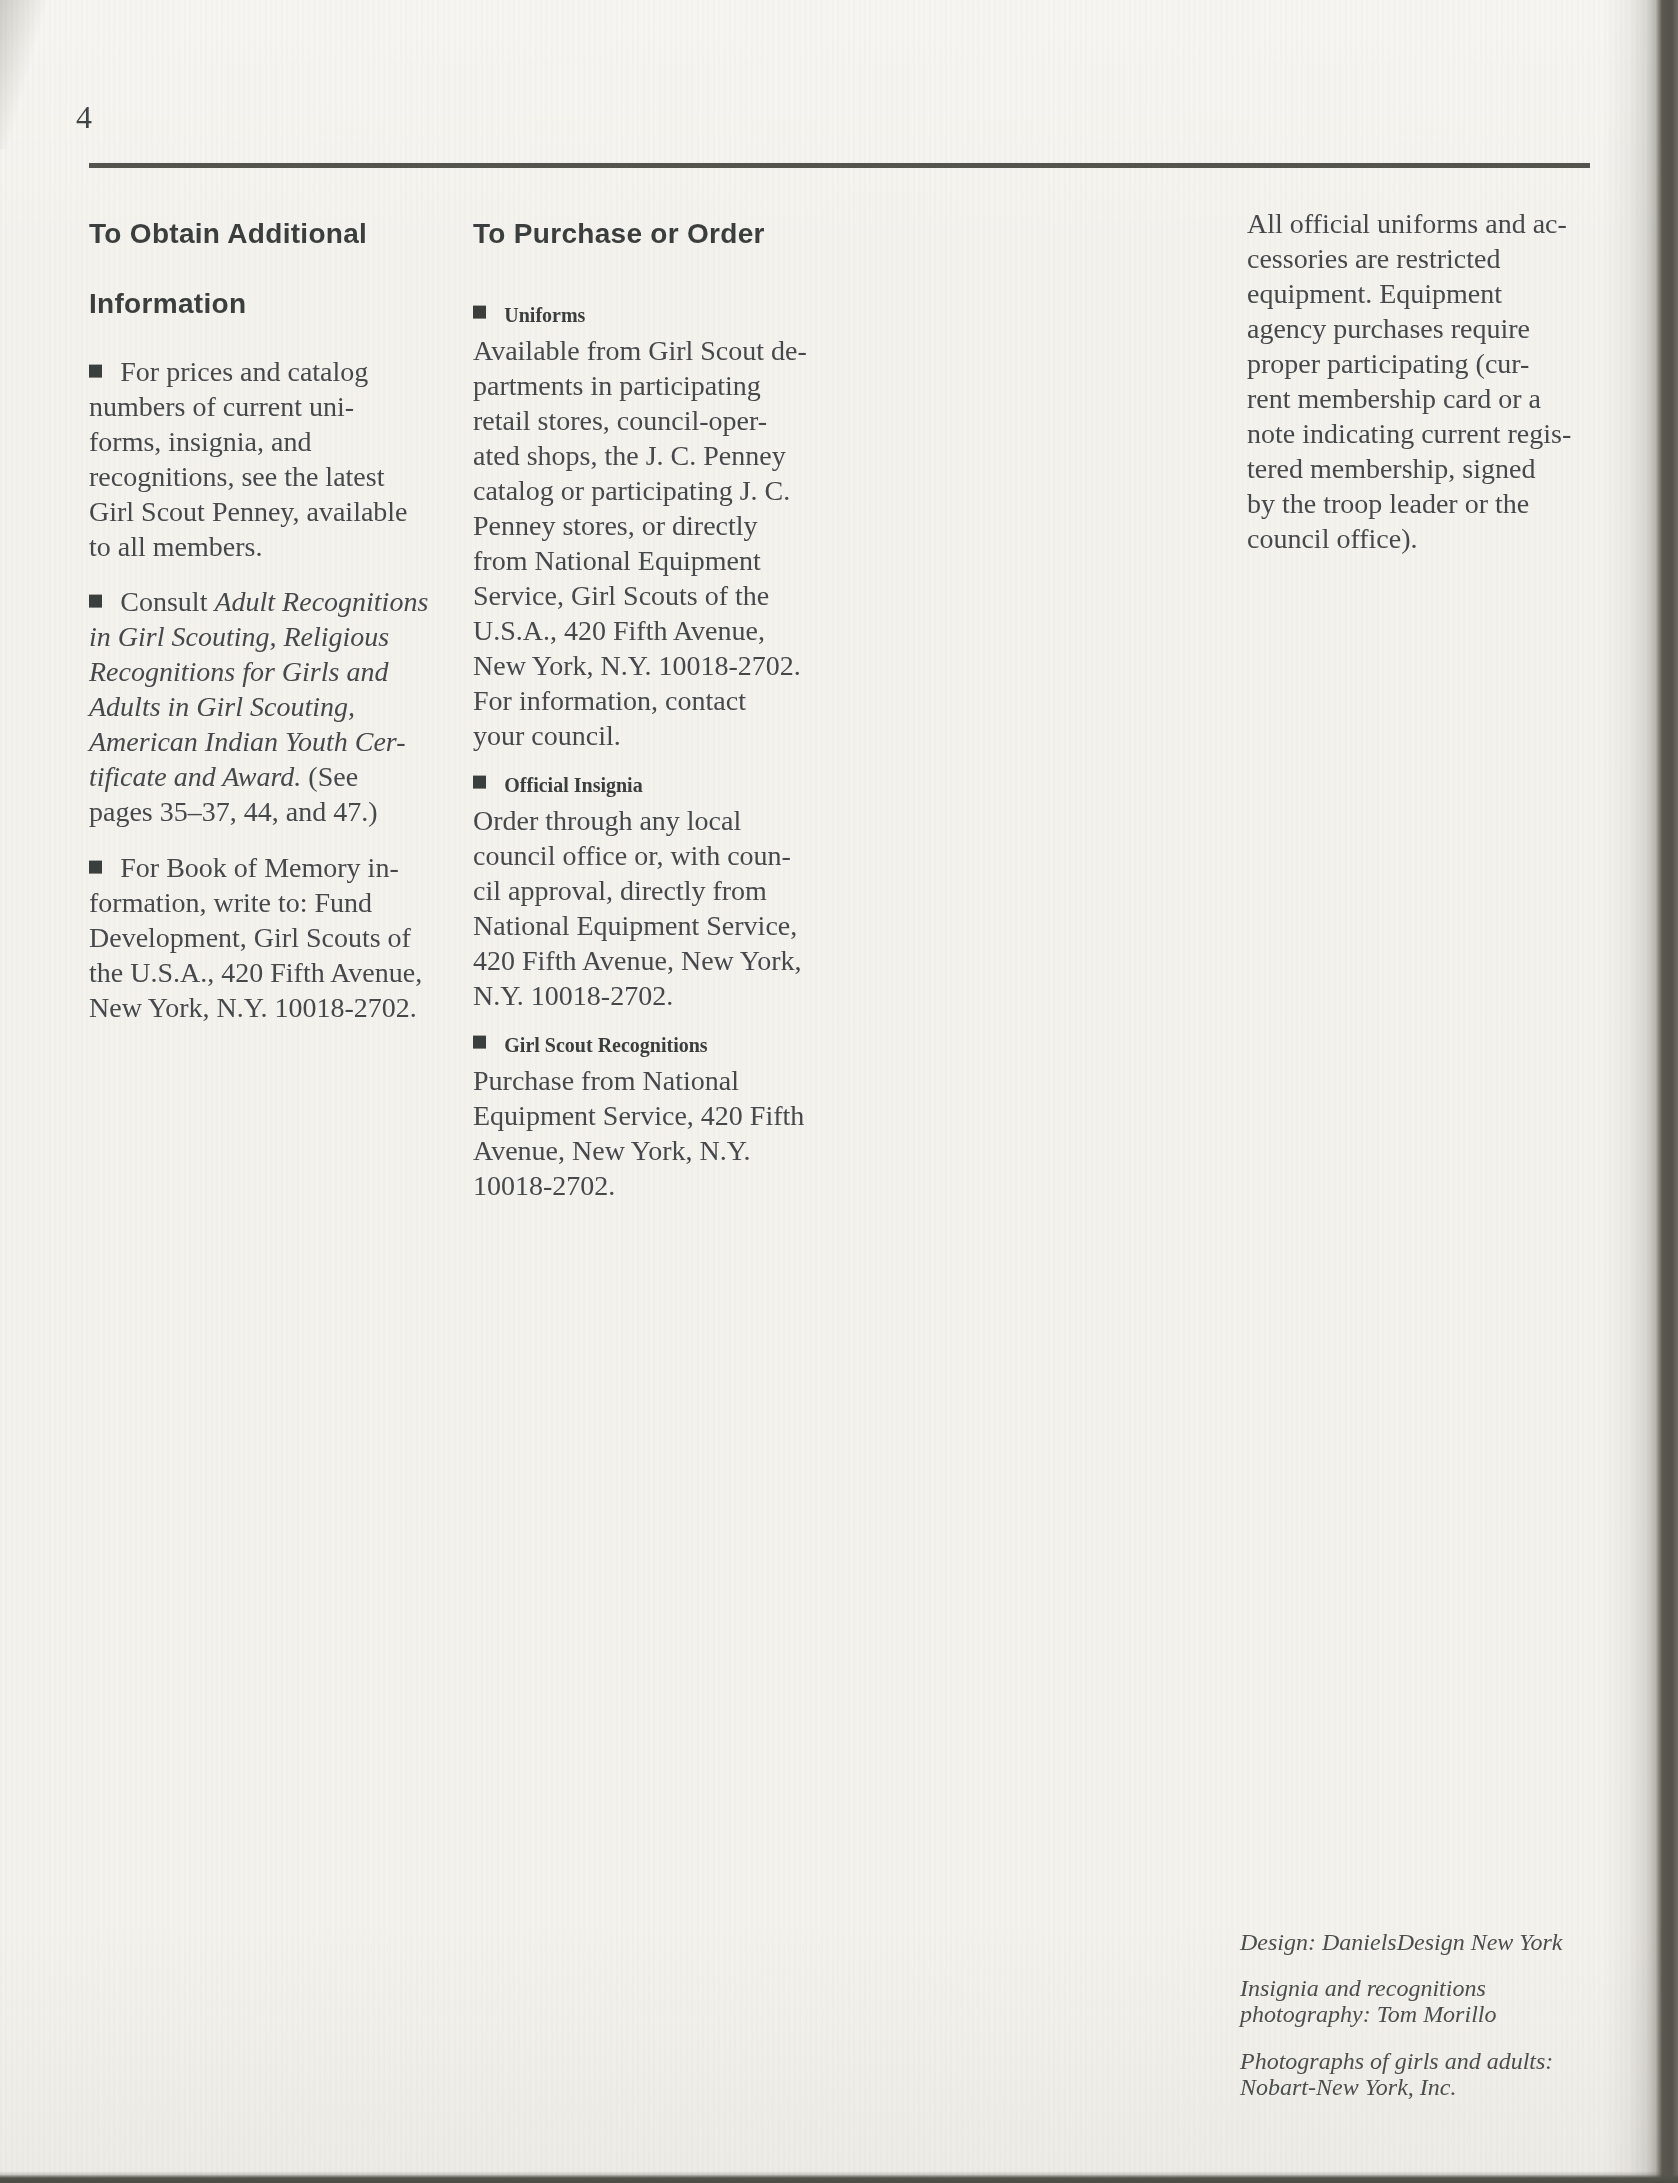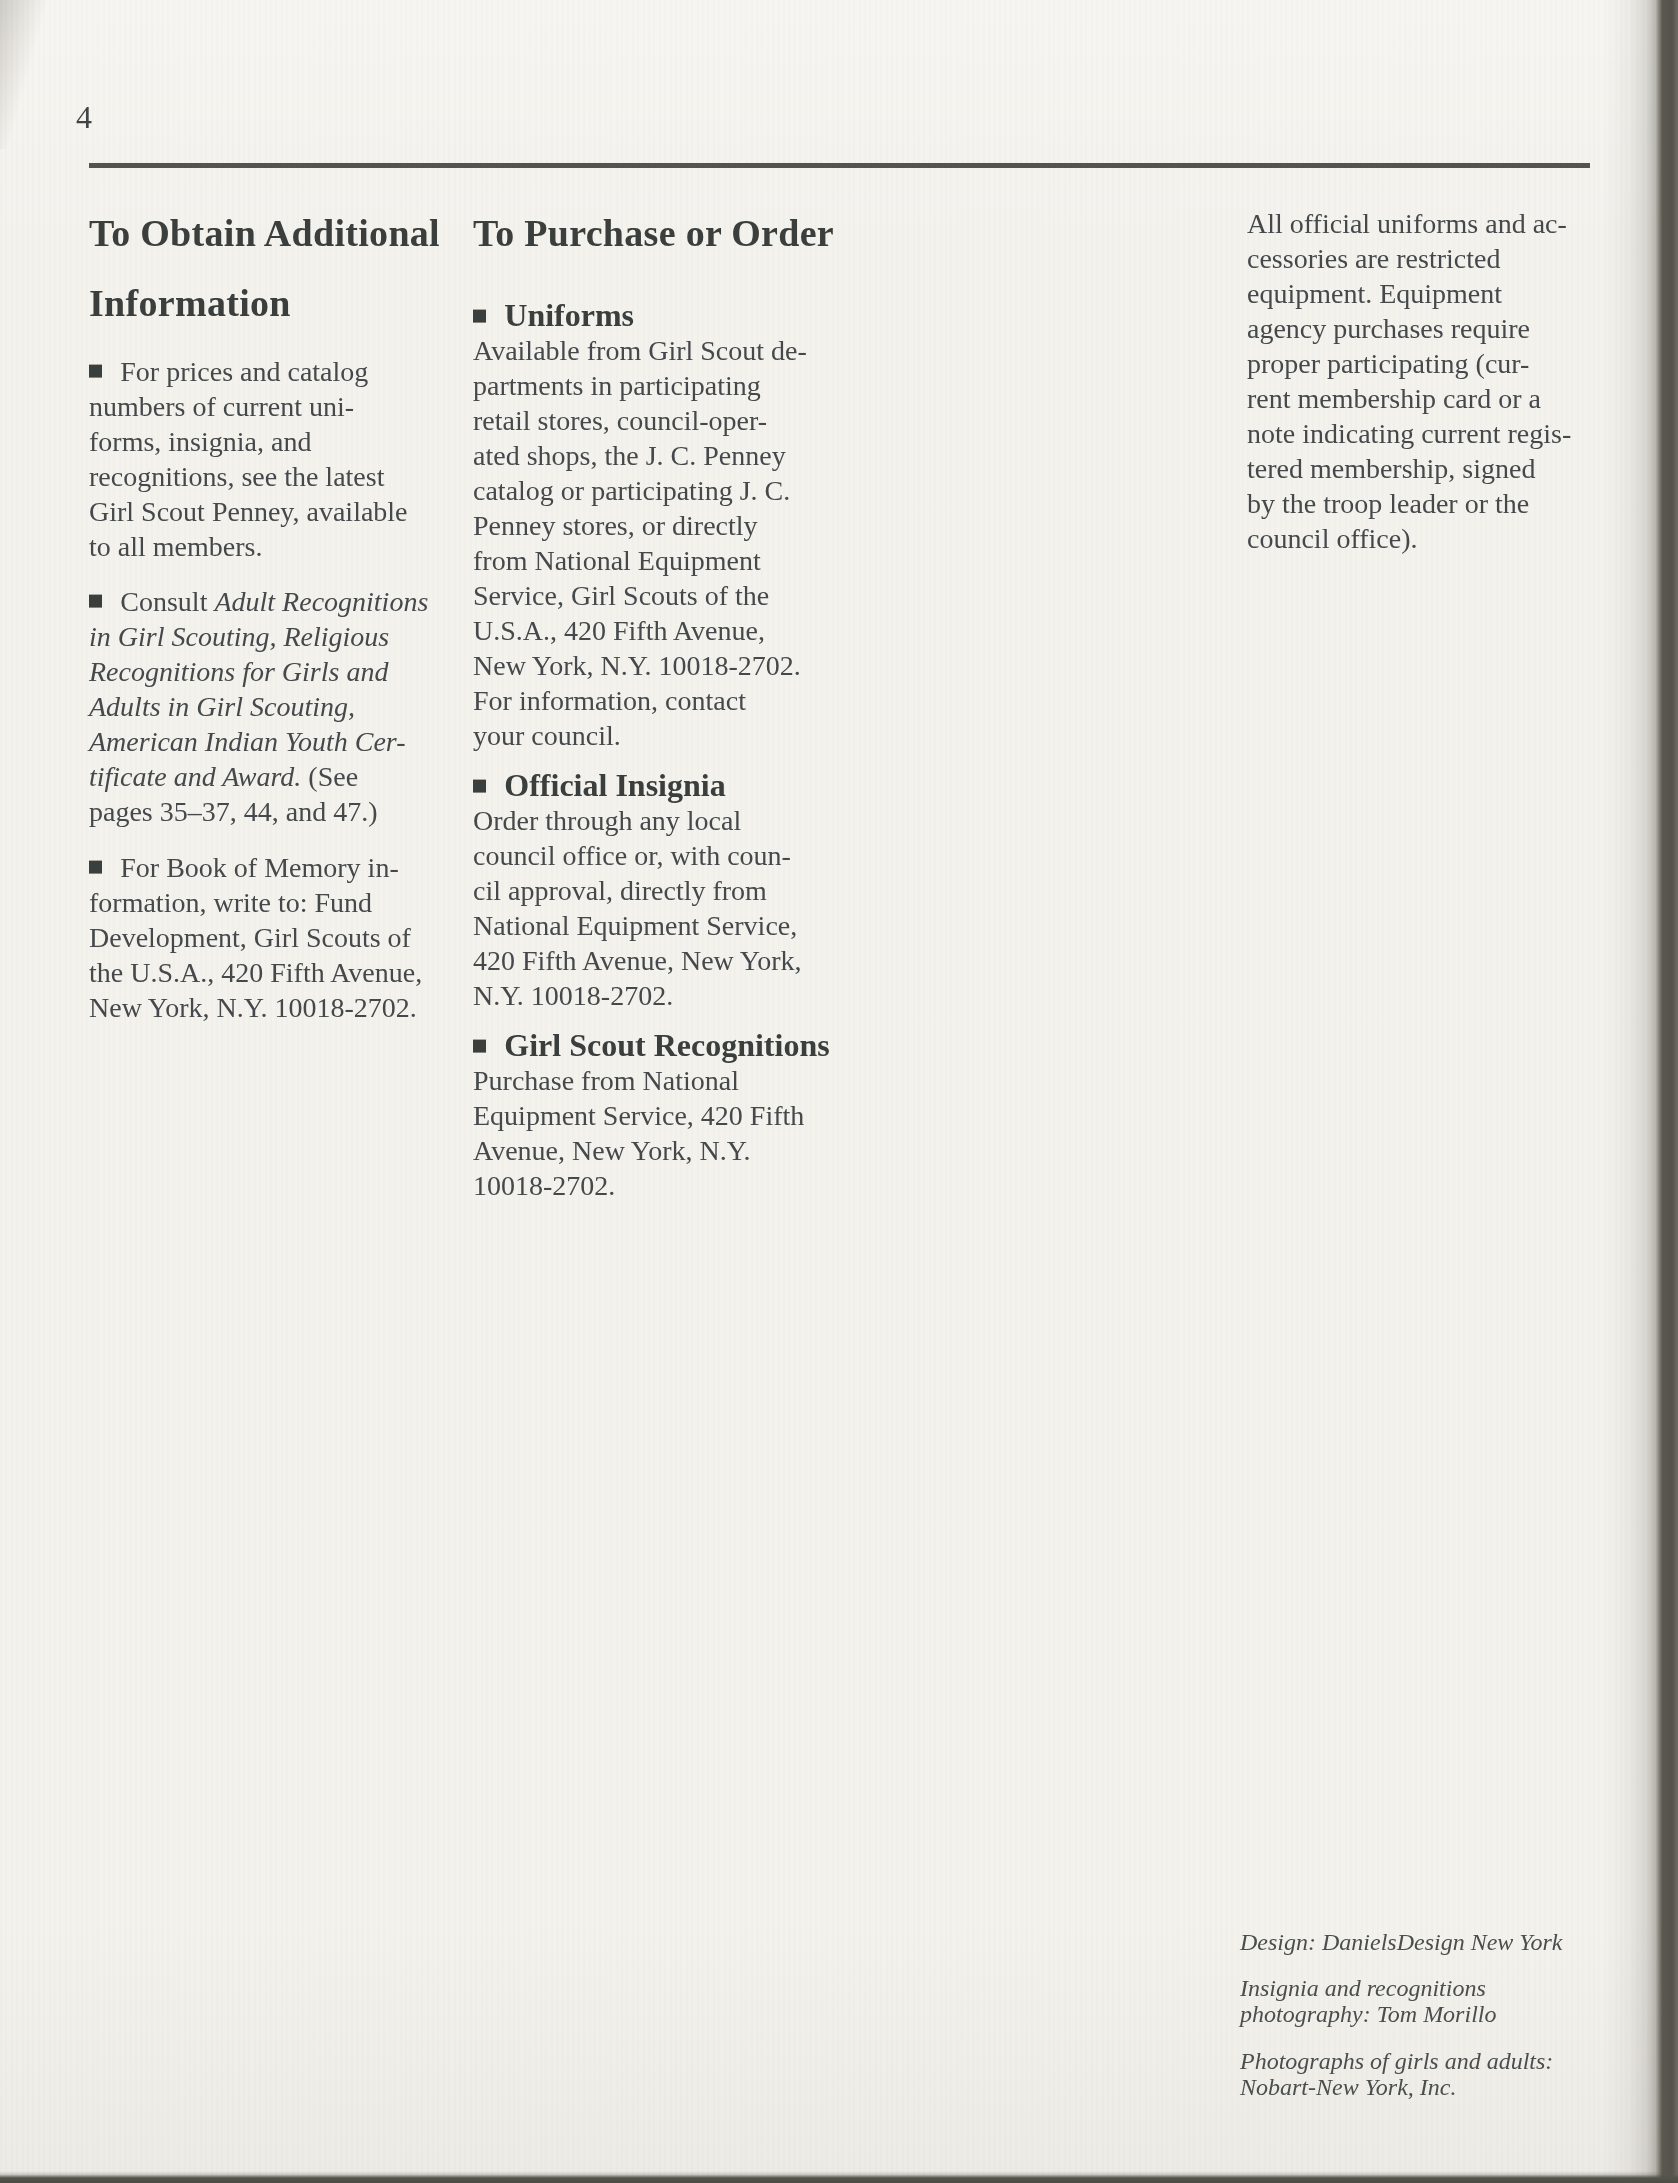--- a/index.html
+++ b/index.html
@@ -47,34 +47,34 @@
   .page-number{
     position:absolute;left:76px;top:100px;
     font-size:32px;line-height:35px;color:#3f4445;
   }
   .rule{
     position:absolute;left:89px;top:163px;width:1501px;height:4.7px;
     background:var(--rule,#54534c);
   }
   .col{position:absolute;}
   .col-heading{
-    font-family:Liberation Serif, serif;
+    font-family:Liberation Sans, sans-serif;
     font-weight:bold;
-    font-size:38px;line-height:39px;
+    font-size:28px;line-height:39px;
     color:var(--head,#3a3f3d);
     letter-spacing:0.3px;
   }
   .col1 .col-heading{margin-bottom:31px;}
   .col2 .col-heading{margin-bottom:45px;}
   .body-line{
     font-size:28px;line-height:35px;
     white-space:nowrap;
   }
   .sec-heading{
-    font-size:32px;line-height:35px;
+    font-size:20px;line-height:35px;
     font-weight:bold;color:var(--head,#3a3f3d);
     white-space:nowrap;
   }
   .bullet{
     display:inline-block;width:13px;height:13px;
     background:var(--head,#3a3f3d);
     margin-right:18.3px;
     transform:translateY(-3.4px);
   }
   .col1 .block + .block{margin-top:20.3px;}

